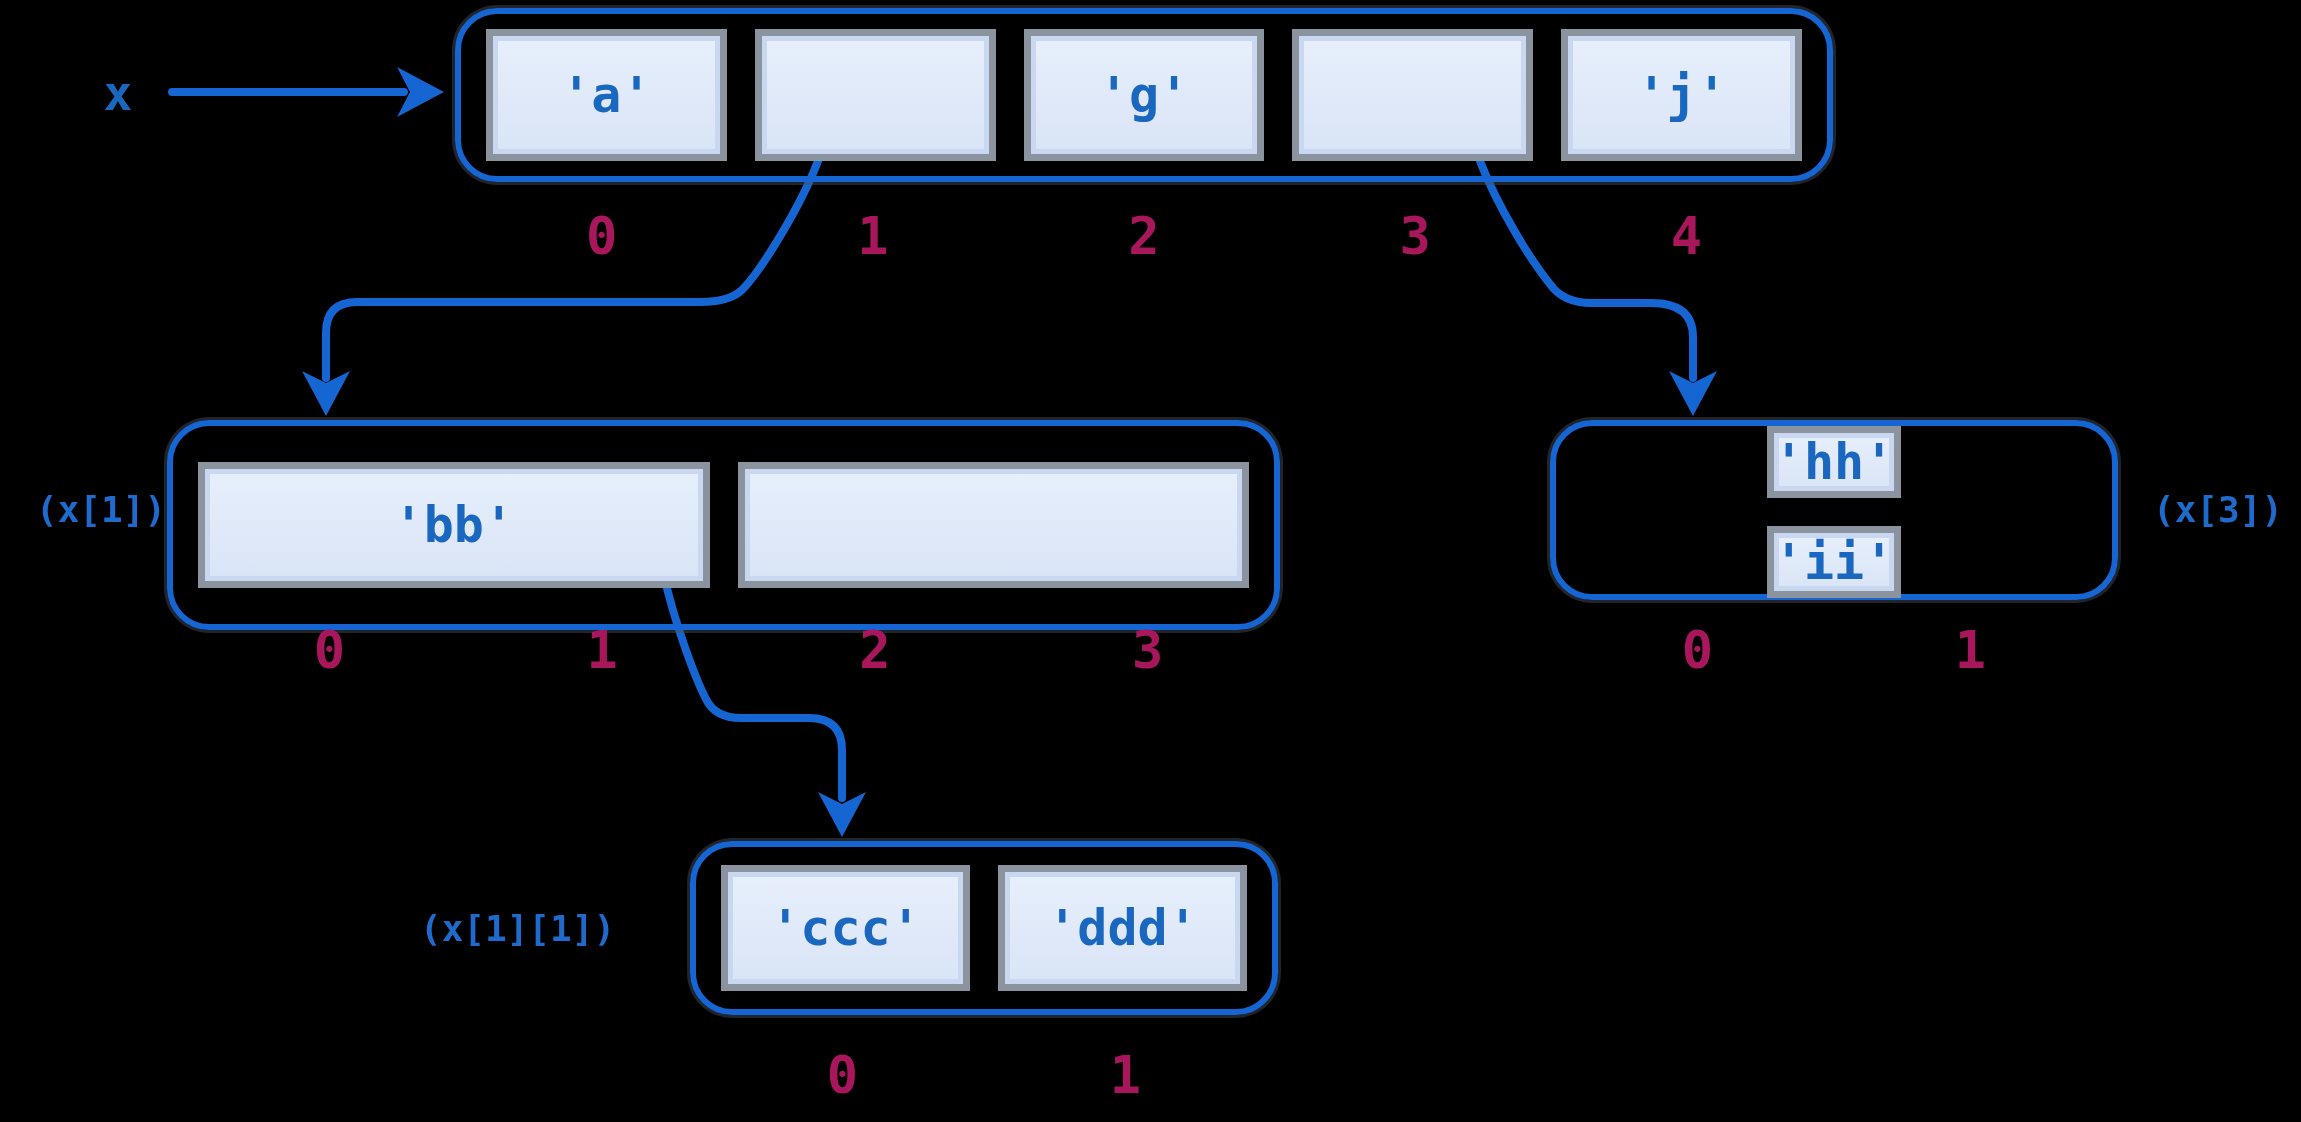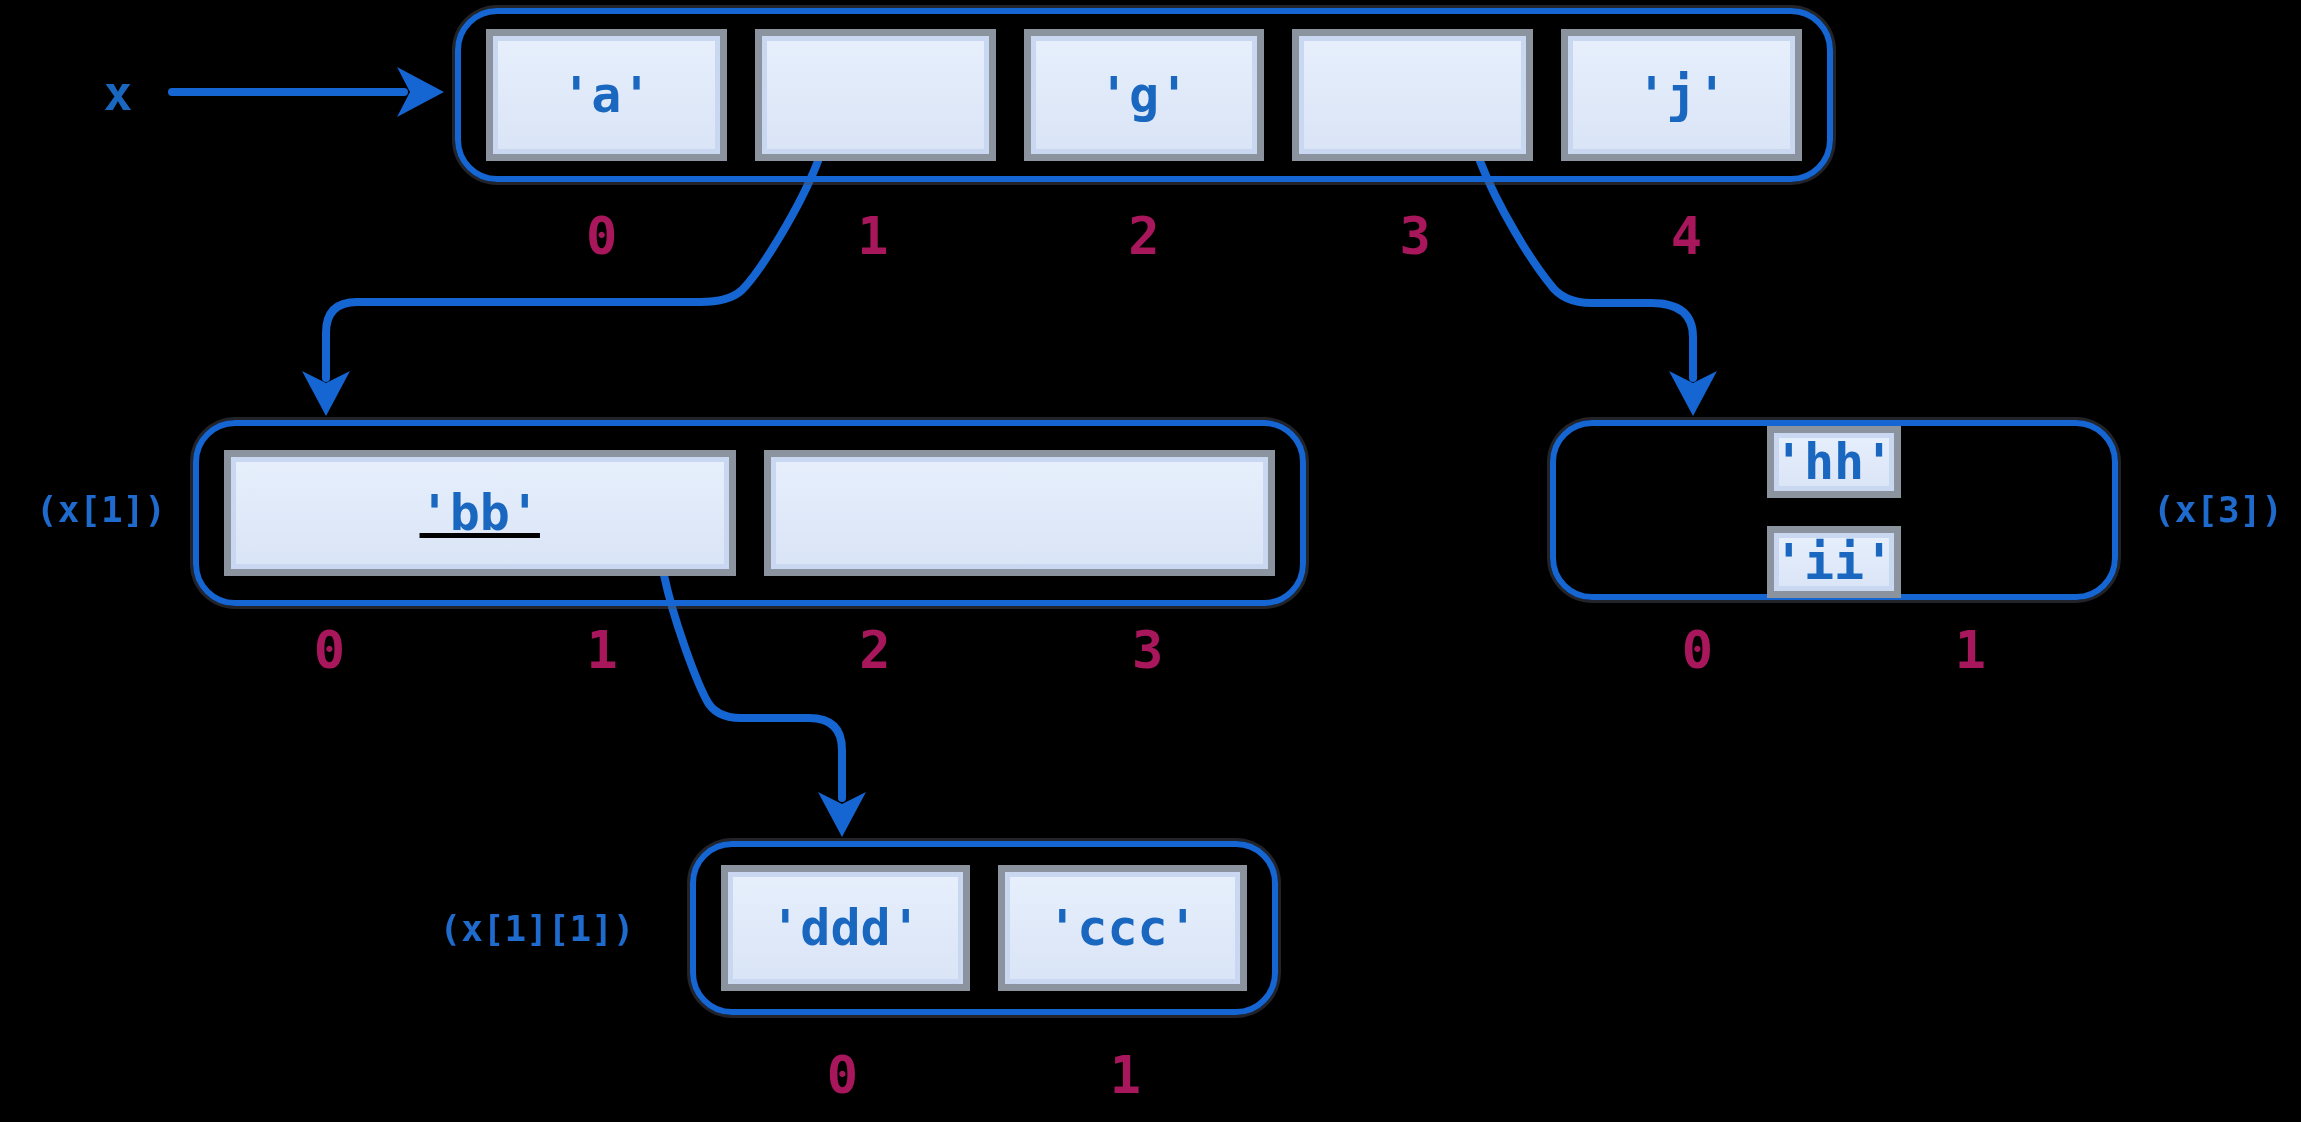--- a/index.html
+++ b/index.html
@@ -90,25 +90,25 @@
   .list-label {
     position: absolute;
     font-weight: bold;
     font-size: 36px;
     line-height: 46px;
     color: #1e6bcd;
     white-space: pre;
   }
   .lbl-x1   { left: 0px;    top: 487px; width: 166px; text-align: right; }
   .lbl-x3   { left: 2135px; top: 487px; width: 166px; text-align: center; }
-  .lbl-x11  { left: 400px;  top: 906px; width: 274px; text-align: center; }
+  .lbl-x11  { left: 420px;  top: 906px; width: 274px; text-align: left; }
 
   .box-x   { left: 455px;  top: 8px;    width: 1378px; height: 174px; }
   .idx-x   { left: 455px;  top: 207px;  width: 1378px; }
-  .box-x1  { left: 193px;  top: 420px;  width: 1113px; height: 186px; text-decoration: underline; }
+  .box-x1  { left: 167px;  top: 420px;  width: 1113px; height: 210px; }
   .idx-x1  { left: 182px;  top: 621px;  width: 1113px; }
   .box-x3  { left: 1550px; top: 420px;  width: 568px;  height: 180px; flex-direction: column; }
   .idx-x3  { left: 1550px; top: 621px;  width: 568px;  }
   .box-x11 { left: 690px;  top: 841px;  width: 588px;  height: 174px; }
   .idx-x11 { left: 690px;  top: 1046px; width: 588px;  }
 </style>
 </head>
 <body>
 
 <div class="stage">
@@ -170,21 +170,21 @@
     <div class="cell">'ii'</div>
   </div>
   <div class="list-label lbl-x3">(x[3])</div>
   <div class="idxrow idx-x3">
     <div class="idx">0</div>
     <div class="idx">1</div>
   </div>
 
   <div class="list-label lbl-x11">(x[1][1])</div>
   <div class="listbox box-x11">
+    <div class="cell">'ccc'</div>
     <div class="cell">'ddd'</div>
-    <div class="cell">'ccc'</div>
   </div>
   <div class="idxrow idx-x11">
     <div class="idx">0</div>
     <div class="idx">1</div>
   </div>
 
 </div>
 
 </body></html>

